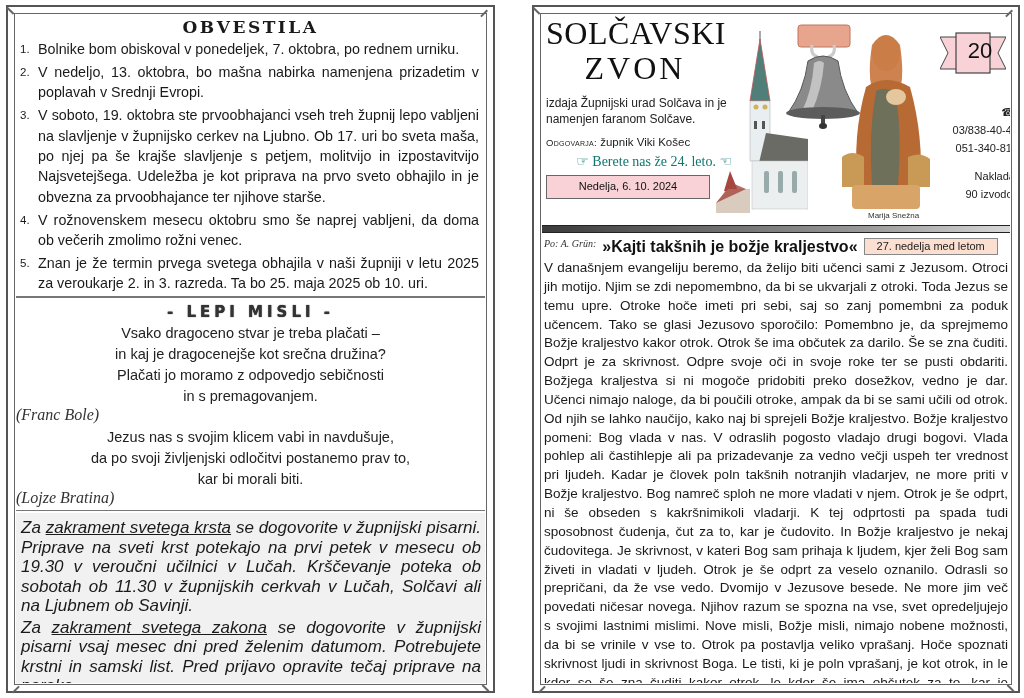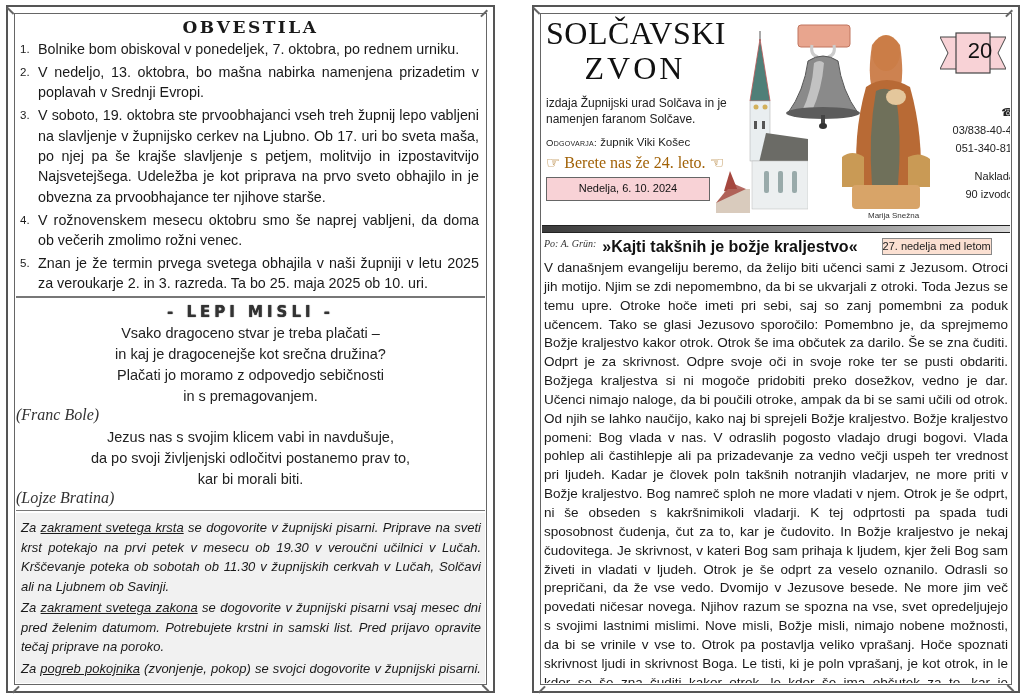--- a/index.html
+++ b/index.html
@@ -46,35 +46,35 @@
   .quote { text-align: center; font-family: "Liberation Sans", sans-serif; font-size: 14.5px; line-height: 21px; color: #222; }
   .author {
     text-align: left; font-family: "Liberation Serif", serif; font-style: italic;
     font-size: 16px; color: #333; padding-right: 82px; height: 18px; line-height: 16px;
   }
   .author.a2 { }
   .quote.q2 { margin-top: 2px; }
 
   .info-box {
     background: #f1f1f1; margin-top: 2px; padding: 5px 4px 0 5px;
-    font-family: "Liberation Sans", sans-serif; font-style: italic; font-size: 13px; line-height: 19.5px;
+    font-family: "Liberation Sans", sans-serif; font-style: italic; font-size: 17px; line-height: 19.5px;
     text-align: justify; height: 178px;
   }
   .info-box p { margin-bottom: 2px; }
   .info-box u { text-decoration: underline; }
 
   
   .masthead { position: relative; height: 204px; }
   .brand { position: absolute; left: 4px; top: 2px; width: 186px; }
   .brand .t1 { font-family: "Liberation Serif", serif; font-size: 32px; line-height: 32px; letter-spacing: 0.5px; color: #111; }
   .brand .t2 { font-family: "Liberation Serif", serif; font-size: 32px; line-height: 38px; letter-spacing: 3px; text-align: center; padding-right: 8px; color: #111; }
   .brand .pub { font-family: "Liberation Sans", sans-serif; font-size: 12px; line-height: 16px; margin-top: 8px; color: #222; }
   .brand .resp { font-family: "Liberation Sans", sans-serif; font-size: 11.5px; margin-top: 9px; color: #222; }
   .brand .resp .sc { font-size: 9.5px; letter-spacing: 0.3px; }
-  .brand .years { font-family: "Liberation Serif", serif; font-size: 16px; margin-top: 5px; text-align: left; color: #a16207; }
+  .brand .years { font-family: "Liberation Serif", serif; font-size: 14px; margin-top: 5px; text-align: right; color: #0f766e; }
   .brand .date {
     margin-top: 5px; background: #f8d2d6; border: 1.5px solid #666; width: 164px; height: 24px;
     text-align: center; font-family: "Liberation Sans", sans-serif; font-size: 11px; line-height: 21px; color: #111;
   }
 
   .church { position: absolute; left: 174px; top: 16px; width: 92px; height: 186px; }
   .bell { position: absolute; left: 238px; top: 8px; width: 86px; height: 112px; }
   .statue { position: absolute; left: 296px; top: 12px; width: 96px; height: 188px; }
   .statue-caption { position: absolute; left: 326px; top: 196px; font-family: "Liberation Sans", sans-serif; font-size: 8px; color: #333; }
 
@@ -89,21 +89,21 @@
   .bar {
     height: 8px; margin-top: 6px;
     background: linear-gradient(to right, #3b3b3b, #9b9b9b 70%, #d8d8d8);
     border-top: 1px solid #222; border-bottom: 1px solid #222;
   }
 
   .article-head { display: flex; align-items: flex-start; margin-top: 5px; padding: 0 2px; height: 20px; }
   .byline { font-family: "Liberation Serif", serif; font-style: italic; font-size: 10px; color: #333; margin-right: 6px; }
   .headline { font-family: "Liberation Sans", sans-serif; font-weight: bold; font-size: 16px; color: #111; }
   .badge {
-    margin-left: 24px; background: #fbe0d2; border: 1.2px solid #888; padding: 0 0;
+    margin-left: 6px; background: #fbe0d2; border: 1.2px solid #888; padding: 0 12px;
     font-family: "Liberation Sans", sans-serif; font-size: 11px; line-height: 15px; color: #222;
   }
   .article-body {
     padding: 1px 2px 0 2px; font-family: "Liberation Sans", sans-serif; font-size: 13.5px; line-height: 18.85px;
     text-align: justify; color: #1a1a1a;
   }
 </style>
 </head>
 <body>
 

